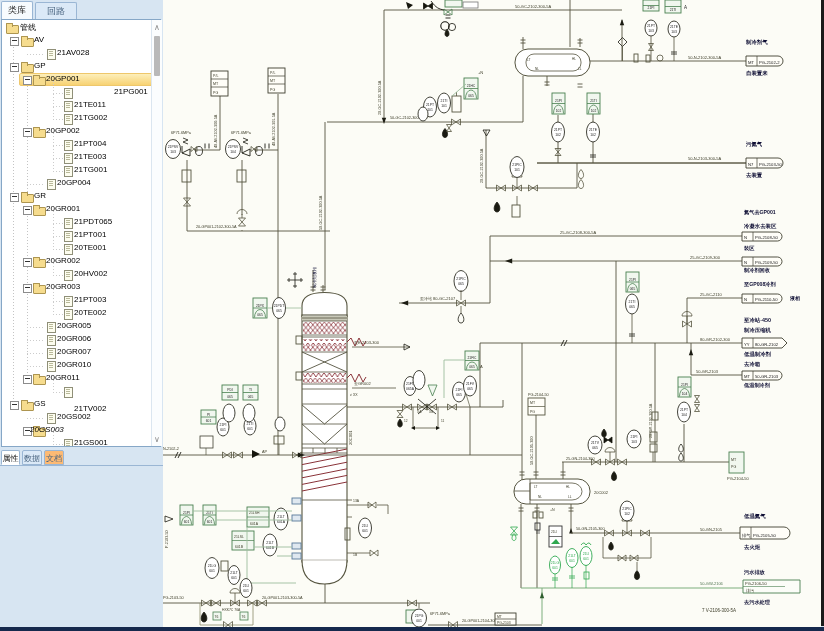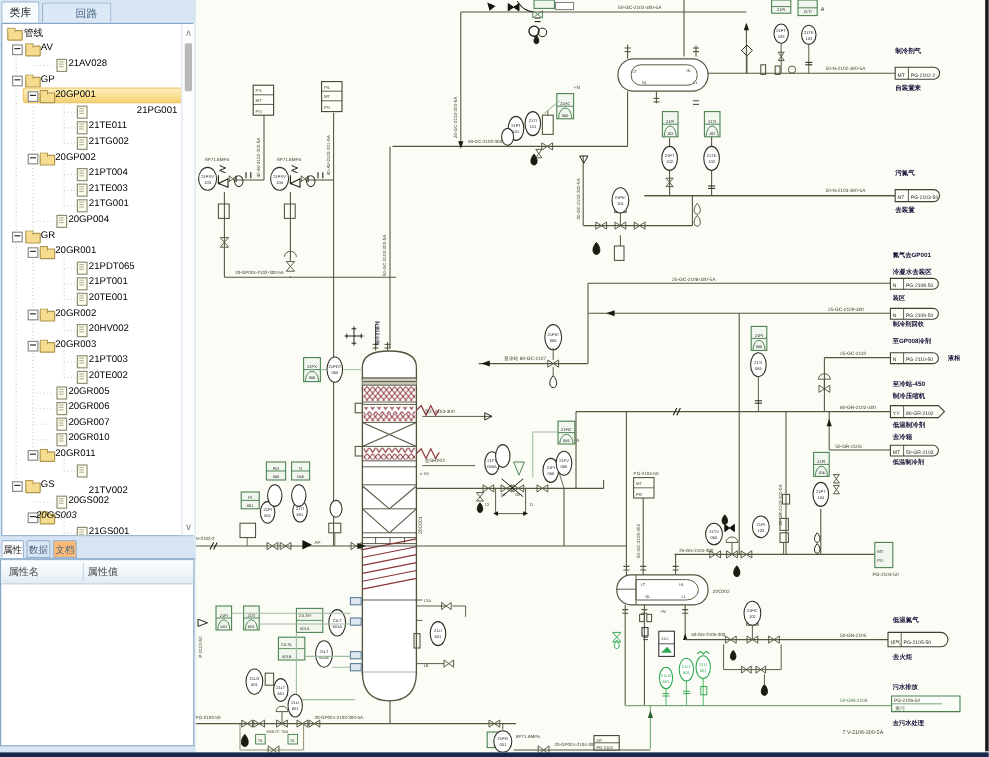--- a/index.html
+++ b/index.html
@@ -1,19 +1,19 @@
 <!DOCTYPE html>
 <html><head><meta charset="utf-8"><style>
 html,body{margin:0;padding:0;width:824px;height:631px;overflow:hidden;
 font-family:"Liberation Sans",sans-serif;background:#d7e5f2;}
 *{box-sizing:content-box;}
 #app{position:relative;width:824px;height:631px;}
 #tabbar{position:absolute;left:0;top:0;width:163px;height:19px;background:#d7e5f2;}
 .tab1{position:absolute;left:1px;top:1px;width:30px;height:17px;background:#f7fbfe;border:1px solid #9ab6d4;border-bottom:none;border-radius:2px 2px 0 0;font-size:9px;color:#222;text-align:center;line-height:17px;}
-.tab2{position:absolute;left:35px;top:2px;width:40px;height:16px;background:#dbe9f7;border:1px solid #9ab6d4;border-bottom:none;border-radius:2px 2px 0 0;font-size:9px;color:#47627e;text-align:center;line-height:16px;padding-left:16px;}
+.tab2{position:absolute;left:35px;top:2px;width:40px;height:16px;background:#dbe9f7;border:1px solid #9ab6d4;border-bottom:none;border-radius:2px 2px 0 0;font-size:9px;color:#47627e;text-align:center;line-height:16px;}
 #treebox{position:absolute;left:1px;top:19px;width:160px;height:428px;background:#fff;border:1px solid #86a7c7;box-sizing:border-box;overflow:hidden;}
 #scroll{position:absolute;left:151px;top:20px;width:10px;height:426px;background:#fbfdfe;border-left:1px solid #dbe6f0;}
 .sbtn{position:absolute;left:0;width:10px;height:11px;color:#8a8a8a;font-size:8px;text-align:center;line-height:11px;}
 #thumb{position:absolute;left:1.5px;top:16px;width:6px;height:40px;background:#b9b9b9;border-radius:1px;}
 #split{position:absolute;left:0;top:447px;width:163px;height:3px;background:#d7e5f2;}
 #btabs{position:absolute;left:0;top:450px;width:163px;height:16px;background:#d7e5f2;border-bottom:1px solid #9ab6d4;box-sizing:border-box;}
 .bt{position:absolute;top:0;height:15px;border:1px solid #9ab6d4;border-radius:2px 2px 0 0;font-size:8px;text-align:center;line-height:15px;letter-spacing:0;box-sizing:border-box;}
 #bpanel{position:absolute;left:0px;top:466px;width:162px;height:156px;background:#fff;border:1px solid #86a7c7;box-sizing:border-box;}
 #bhead{position:absolute;left:0;top:0;width:160px;height:19px;background:linear-gradient(#fdfeff,#e2ecf5);border-bottom:1px solid #bed0e0;}
 #statusbar{position:absolute;left:0;top:627px;width:824px;height:4px;background:#16294d;}
@@ -870,20 +870,13 @@
     <div class="sbtn" style="top:2px;">∧</div>
     <div id="thumb"></div>
     <div class="sbtn" style="top:414px;">∨</div>
   </div>
   <div id="split"></div>
   <div id="btabs">
     <div class="bt" style="left:1px;width:19px;background:#fff;border-bottom:1px solid #fff;color:#222;">属性</div>
     <div class="bt" style="left:22px;width:20px;background:#dbe9f7;color:#47627e;">数据</div>
     <div class="bt" style="left:44px;width:20px;background:#fdba74;color:#47627e;">文档</div>
   </div>
-  <div id="bpanel">
-    <div id="bhead">
-      <span style="position:absolute;left:6px;top:4px;font-size:8.5px;color:#444;">属性名</span>
-      <span style="position:absolute;left:72px;top:4px;font-size:8.5px;color:#444;">属性值</span>
-      <div style="position:absolute;left:68px;top:2px;width:1px;height:15px;background:#ccd9e6;"></div>
-    </div>
-  </div>
   <div id="statusbar"></div>
 </div>
 </body></html>

